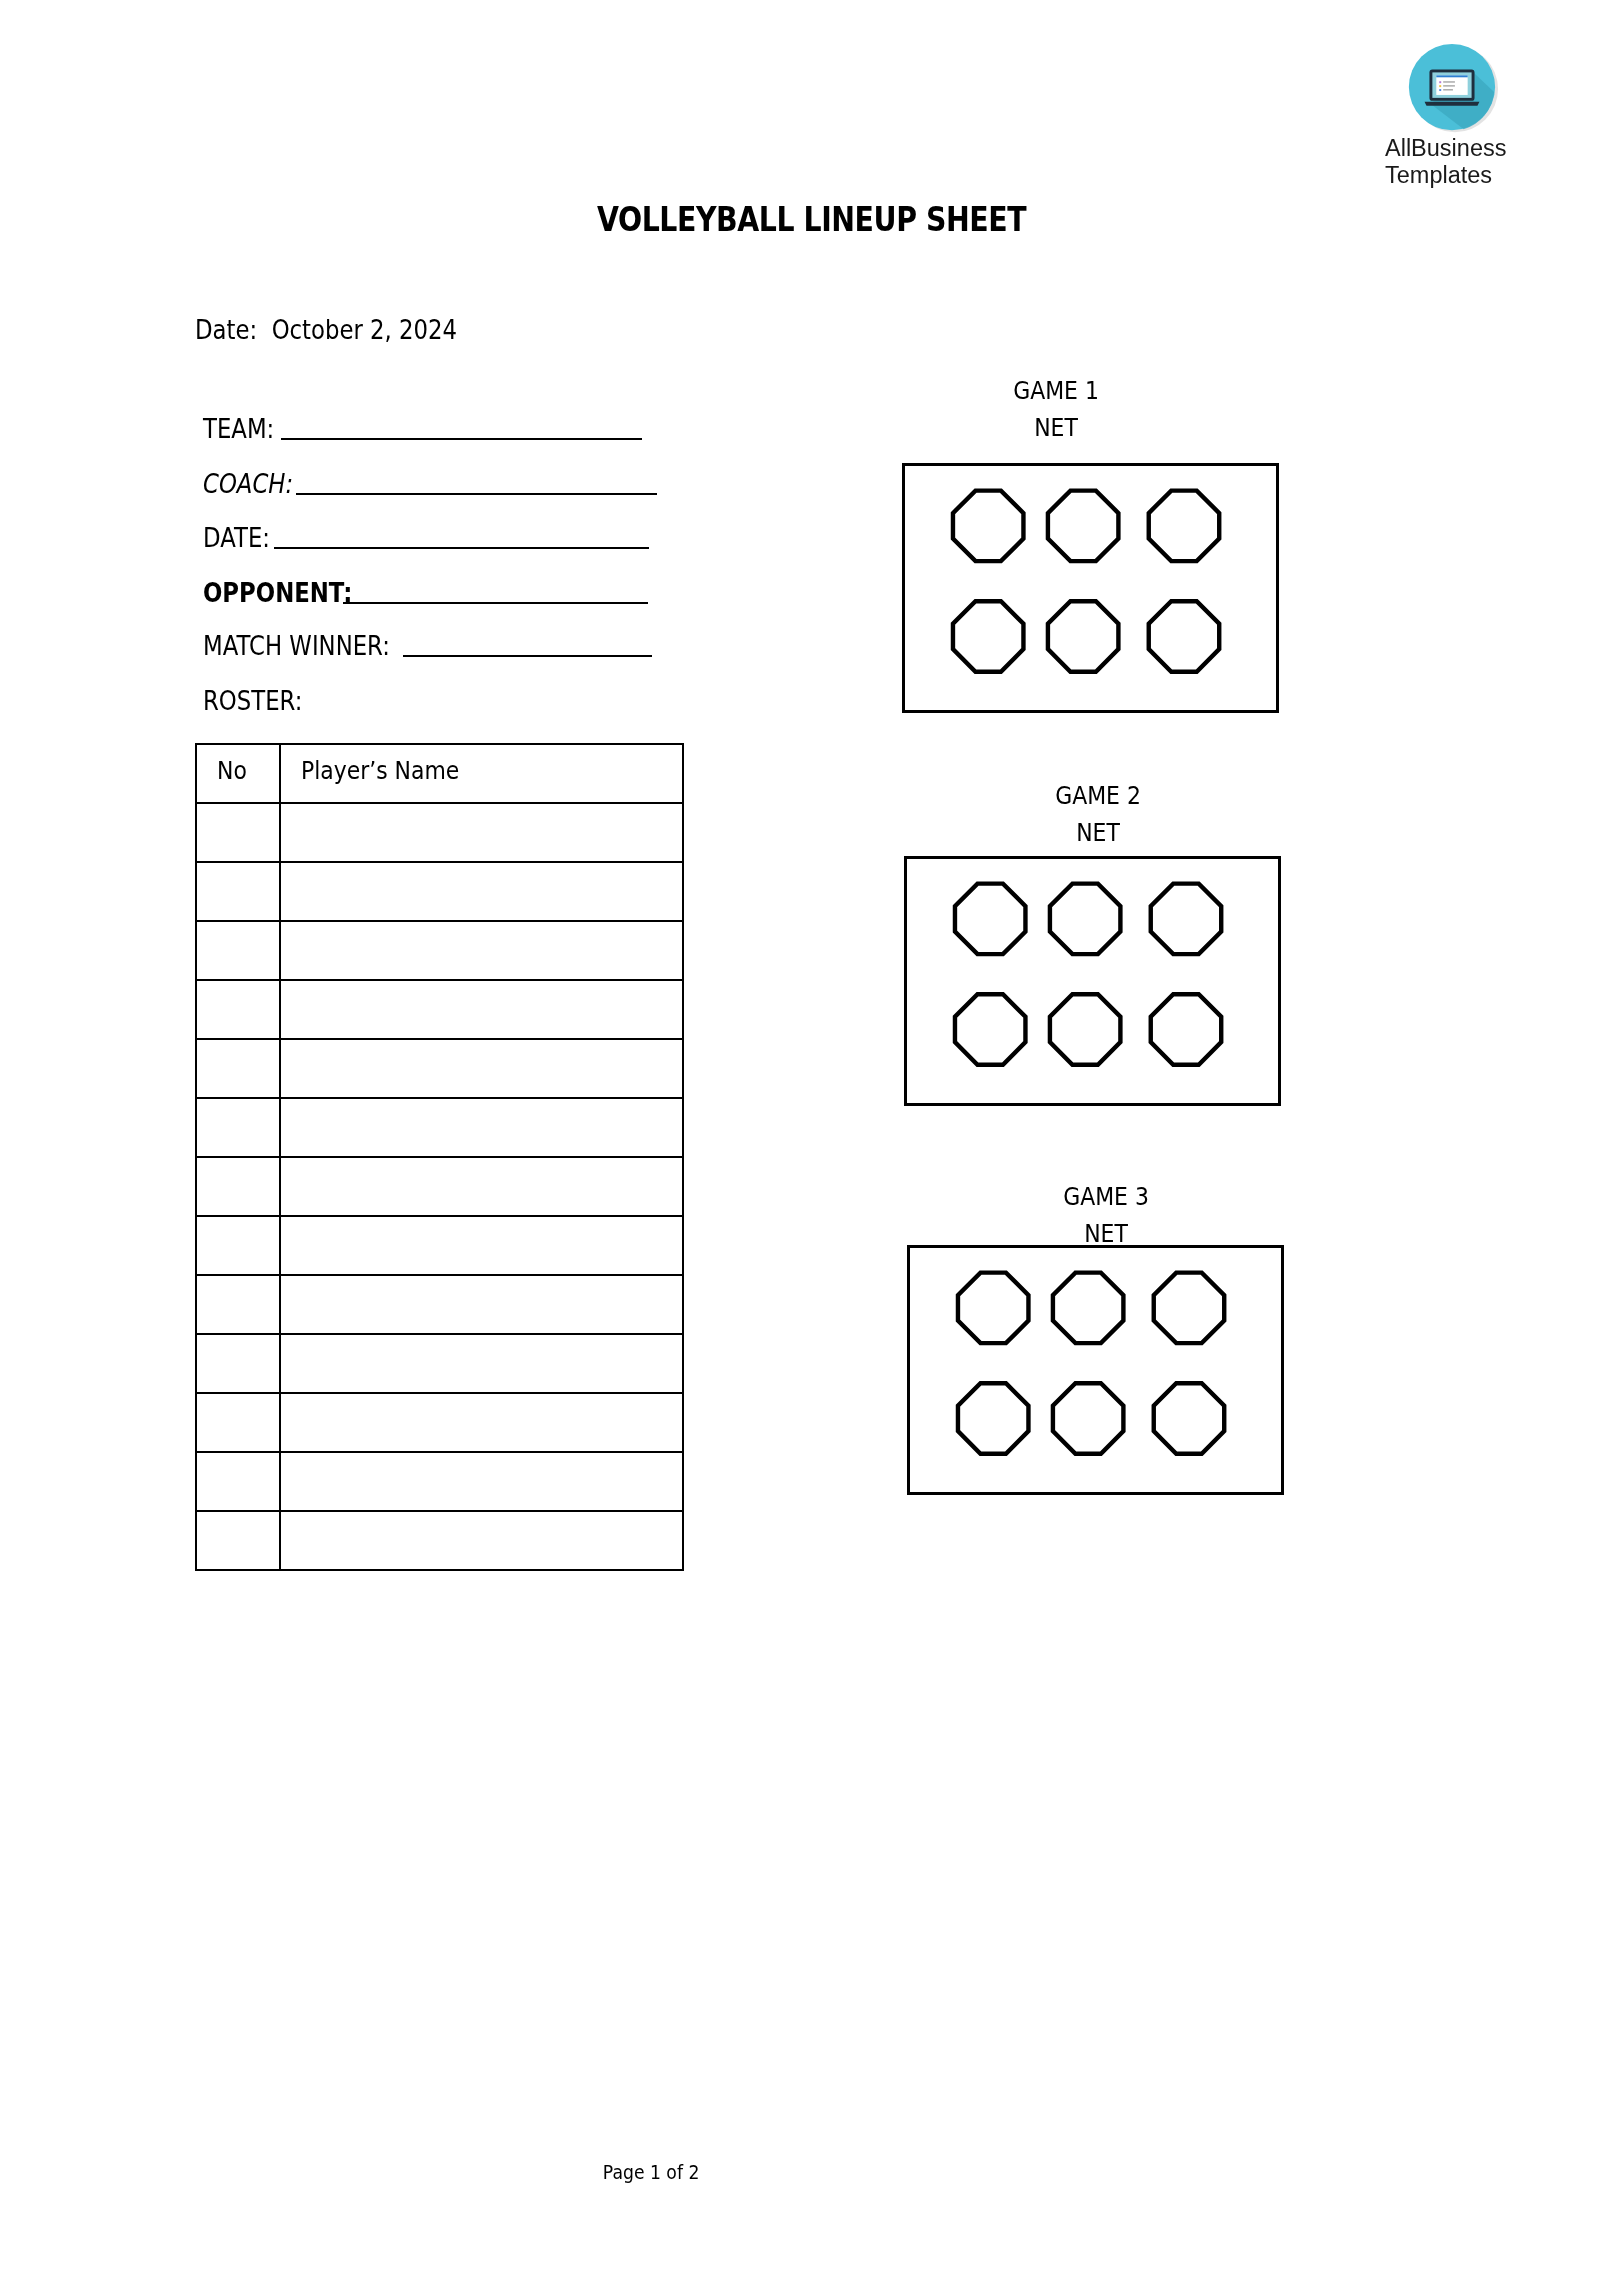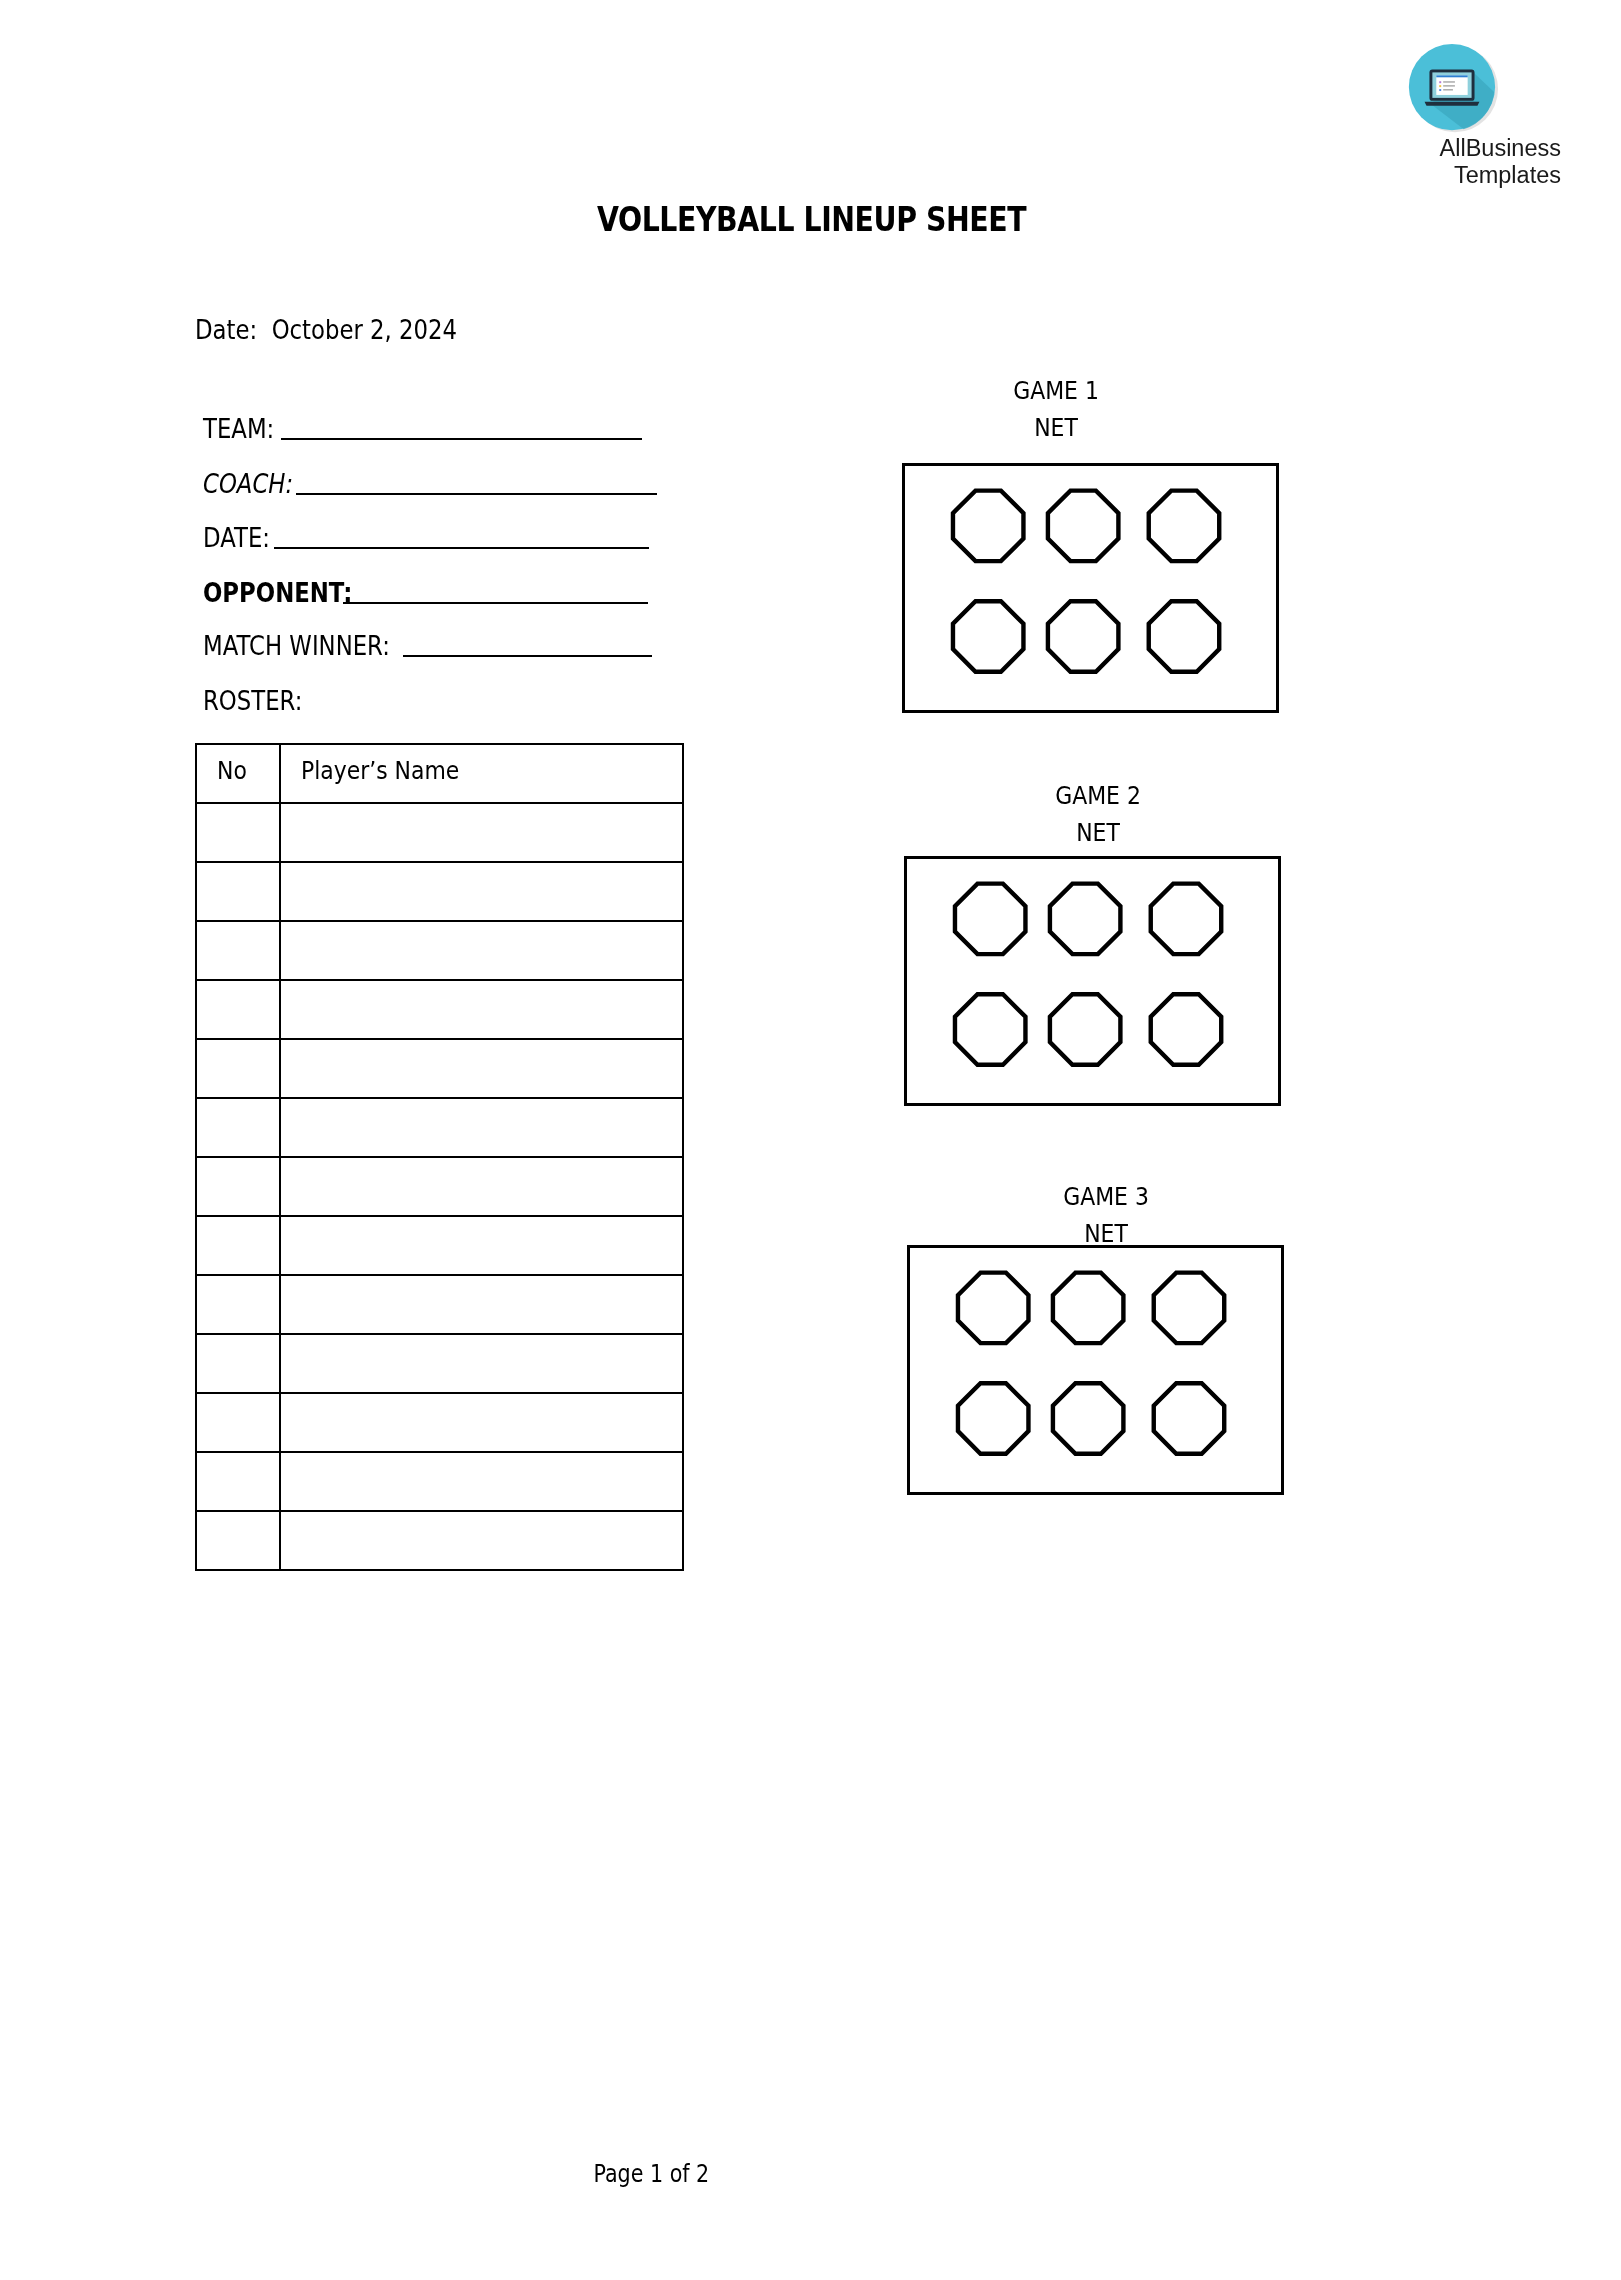--- a/index.html
+++ b/index.html
@@ -2,21 +2,21 @@
 <html><head>
   <meta charset="utf-8">
   <style>
     html, body { margin: 0; padding: 0; background: #ffffff; }
     body { width: 1621px; height: 2281px; position: relative; overflow: hidden;
            font-family: "Liberation Sans", sans-serif; color: #000; }
     .abs { position: absolute; }
 
     
     #logo { left: 1397px; top: 43px; width: 157px; height: 152px; }
-    #logo-text { left: 1385px; top: 135px; width: 176px; text-align: right;
+    #logo-text { left: 1385px; top: 135px; width: 176px; text-align: left;
                  font-family: "Liberation Sans", sans-serif; font-size: 23.5px; line-height: 26.5px; color: #1a1a1a; }
 
     
     #title { left: 0; width: 1621px; top: 200px; text-align: center;
              font-family: "DejaVu Sans", sans-serif; font-weight: bold; font-size: 33px;
              letter-spacing: -0.5px; transform: scaleX(0.86); transform-origin: 818px 0; }
 
     
     #date-line { left: 195px; top: 314px; font-size: 26.5px; font-family: "DejaVu Sans", sans-serif;
                  transform: scaleX(0.86); transform-origin: 0 0; white-space: pre; }
@@ -37,21 +37,21 @@
     .col-no { width: 74px; }
 
     
     .game-title { position: absolute; width: 392px; text-align: center;
                   font-family: "DejaVu Sans", sans-serif; font-size: 25.5px; line-height: 37px; }
     .game-title span { display: block; transform: scaleX(0.86); }
     .court { position: absolute; width: 371px; height: 244px; border: 3.9px solid #000; box-sizing: content-box; }
     .court svg { position: absolute; left: 0; top: 0; }
 
     #footer { left: 0; width: 1303px; top: 2160px; text-align: center;
-              font-family: "DejaVu Sans", sans-serif; font-size: 24px; }
+              font-family: "DejaVu Sans", sans-serif; font-size: 20px; }
     #footer span { display: inline-block; transform: scaleX(0.86); }
   </style>
 </head>
 <body>
 
 <div id="logo" class="abs">
   <svg width="157" height="98" viewBox="0 0 160 100">
     <circle cx="59" cy="47" r="44" fill="#e3e3e3"></circle>
     <circle cx="56" cy="45" r="44" fill="#4bbfd8"></circle>
     <path d="M34 62 L68 88 A44 44 0 0 0 99 50 L78 30 Z" fill="#3aa6bf" opacity="0.7"></path>

